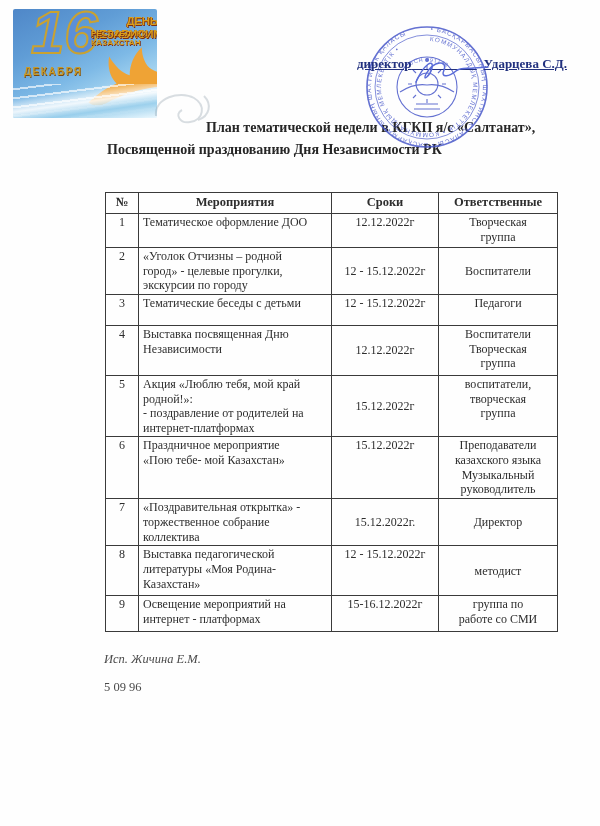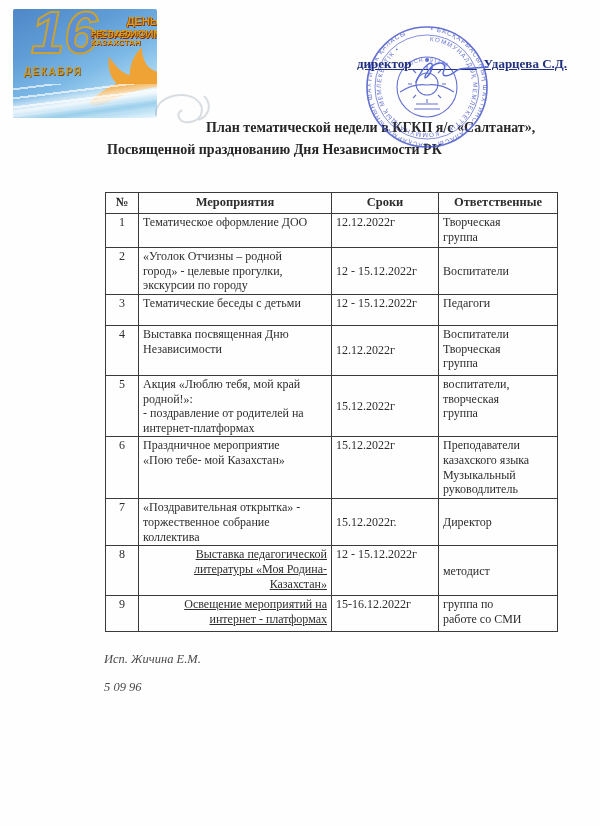--- a/index.html
+++ b/index.html
@@ -40,29 +40,29 @@
   .title1{position:absolute;left:206px;top:120px;font-size:14px;font-weight:bold;color:#262626;z-index:1;}
   .title2{position:absolute;left:107px;top:142px;font-size:14px;font-weight:bold;color:#262626;z-index:1;}
 
   
   table.plan{position:absolute;left:105px;top:192px;width:452px;border-collapse:collapse;
         font-size:12px;line-height:1.22;color:#2d2d2d;table-layout:fixed;}
   .plan th,.plan td{border:1px solid #3a3a3a;padding:1px 4px;vertical-align:top;white-space:pre-line;
         overflow:hidden;}
   .plan th{font-weight:bold;text-align:center;font-size:12.5px;height:18px;vertical-align:middle;padding:1px 2px;}
   .plan td.num{text-align:center;}
-  .plan td.date,.plan td.resp{text-align:left;font-family:Liberation Serif, serif;}
-  .plan td.ctr{text-align:right;text-decoration:underline;}
+  .plan td.date,.plan td.resp{text-align:center;font-family:Liberation Serif, serif;}
+  .plan td.ctr{text-align:left;}
   .plan .vm{vertical-align:middle;}
   tr.rh1{height:34px;} tr.rh2{height:46px;} tr.rh3{height:31px;} tr.rh4{height:50px;}
   tr.rh5{height:60px;} tr.rh6{height:62px;} tr.rh7{height:47px;} tr.rh8{height:50px;} tr.rh9{height:36px;}
 
   
   .exec{position:absolute;left:104px;top:652px;font-style:italic;font-size:12.5px;color:#4a4a4a;}
-  .phone{position:absolute;left:104px;top:680px;font-style:italic;font-size:12.5px;color:#4a4a4a;}
+  .phone{position:absolute;left:104px;top:680px;font-size:12.5px;color:#4a4a4a;}
 </style>
 </head>
 <body>
 
 <div class="page">
 
   <div class="logo">
     <svg class="eagle" viewBox="0 0 120 70">
       <path fill="#efa335" d="M6 62 C16 53 26 46 36 42 C29 35 26 25 28 13 C34 23 42 31 50 33 C50 22 55 10 63 3 C63 13 67 23 74 27 C84 33 98 31 112 22 C105 35 92 44 77 46 C60 48 40 55 25 63 C17 67 10 66 6 62 Z"></path>
     </svg>

